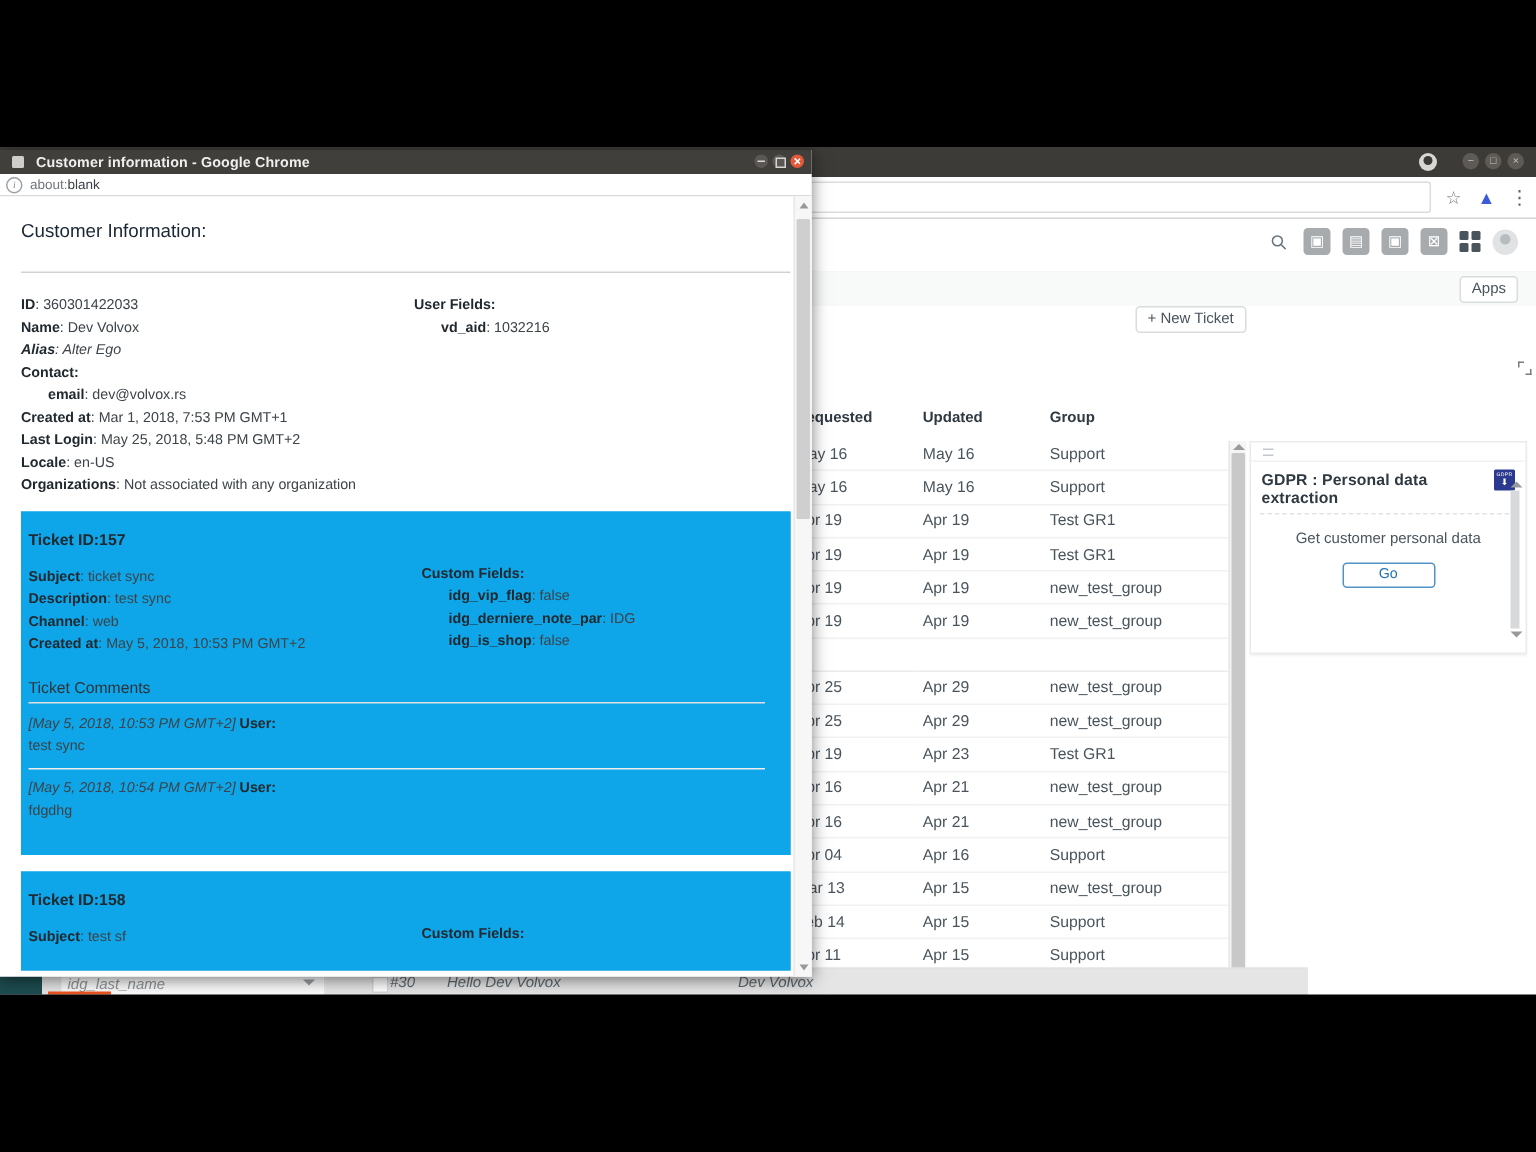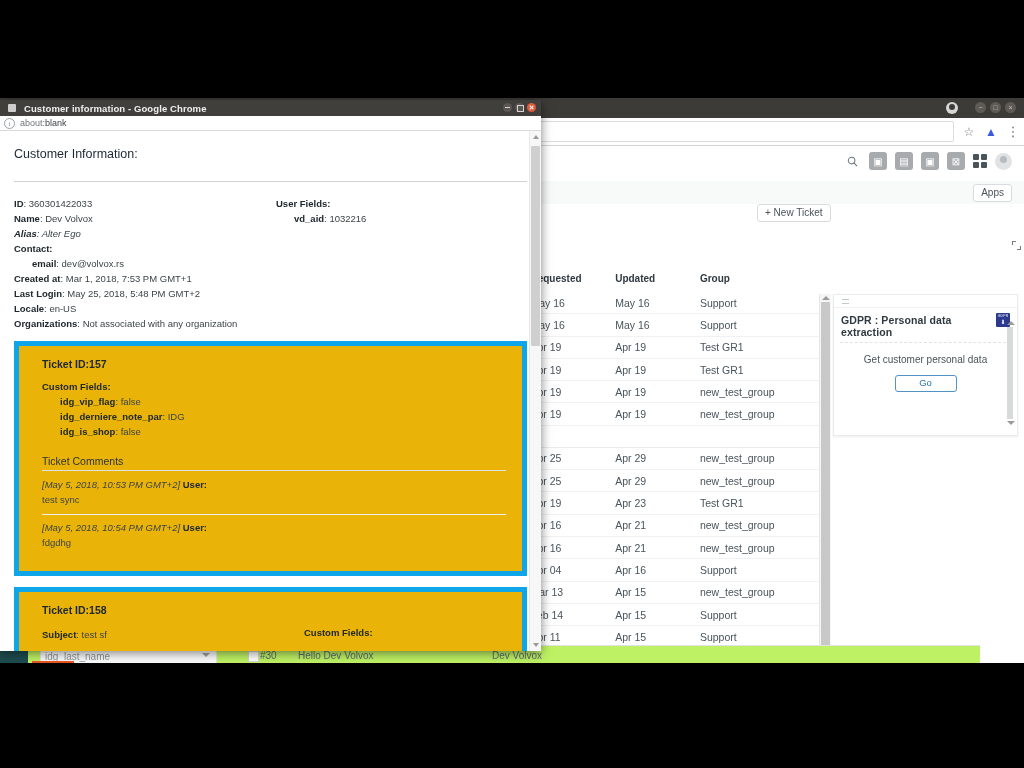--- a/index.html
+++ b/index.html
@@ -118,22 +118,22 @@
   #gdpr-scroll{position:absolute;right:3px;top:24px;width:8px;height:108px;}
   #gdpr-scroll .rail{position:absolute;left:1px;top:8px;width:6px;height:92px;background:#d7d9da;}
   #gdpr-sidebar-rail{
     position:absolute;left:1007px;top:196px;width:10px;height:140px;background:#fafafa;
   }
   #expand-icon{position:absolute;left:1011px;top:142px;width:9px;height:9px;
     border:1px solid transparent;}
   #expand-icon span{position:absolute;width:3px;height:3px;border:1px solid #7b7b7b;}
 
   
-  #bottom-strip{position:absolute;left:0;top:645px;width:980px;height:23px;background:#bef264;
-    border-top:1px solid #e0e2e3;font-size:10px;color:#8d9496;}
+  #bottom-strip{position:absolute;left:0;top:645px;width:872px;height:23px;background:#e5e5e5;
+    border-top:1px solid #e0e2e3;font-size:10px;color:#8d9496;font-style:italic;}
   #bottom-strip .bs-field{position:absolute;left:40px;top:3px;width:175px;height:14px;background:#fbfbfb;border:1px solid #e4e6e7;}
   #bottom-strip .bs-field span{padding-left:4px;line-height:14px;display:block;}
   #bottom-strip .bs-caret{position:absolute;left:202px;top:7px;width:0;height:0;
     border-left:4px solid transparent;border-right:4px solid transparent;border-top:4px solid #9aa0a3;}
   #bottom-strip .bs-chk{position:absolute;left:248px;top:5px;width:9px;height:9px;border:1px solid #d3d7d9;background:#fff;}
   #bottom-strip .bs-num{position:absolute;left:260px;top:3px;line-height:14px;color:#5d686d;}
   #bottom-strip .bs-subj{position:absolute;left:298px;top:3px;line-height:14px;color:#5d686d;}
   #bottom-strip .bs-name{position:absolute;left:492px;top:3px;line-height:14px;color:#5d686d;}
   #dock-tile{position:absolute;left:0;top:645px;width:28px;height:18px;background:#1d4c4f;}
   #dock-underline{position:absolute;left:32px;top:661px;width:42px;height:2px;background:#e95420;}
@@ -185,21 +185,21 @@
   .kv{font-size:9.5px;line-height:15px;color:#3c4449;}
   .kv b{color:#20292f;}
   .kv .ital{font-style:italic;}
   .indent{padding-left:18px;}
 
   .two-col{display:flex;}
   .two-col .left{width:262px;}
   .two-col .right{flex:1;}
 
   .card{
-    border:5px solid #0ea5e9;margin-top:10px;padding:12px 16px 14px 23px;background:#eab308;
+    border:1px solid #0ea5e9;margin-top:10px;padding:12px 16px 14px 4px;background:#0ea5e9;
   }
   .ticket-id{font-size:10.5px;font-weight:bold;color:#20292f;margin-bottom:11px;}
   .ticket-id .num{font-weight:bold;}
   .comments-title{
     font-size:10.5px;color:#2b3439;border-bottom:1px solid #dfe2e4;padding-bottom:3px;
     margin:16px 0 8px 0;
   }
   .comment-head{font-size:9.5px;color:#3c4449;font-style:italic;}
   .comment-head b{font-style:normal;color:#20292f;}
   .comment-body{font-size:9.5px;color:#3c4449;margin:4px 0 9px 0;}
@@ -491,20 +491,34 @@
           </div>
         </div>
       </div>
 
 
       <div class="card">
         <div class="ticket-id">
           <span>Ticket ID:</span><span class="num">157</span>
         </div>
         <div class="two-col">
+          <div class="left">
+            <div class="kv">
+              <b>Subject</b>: <span>ticket sync</span>
+            </div>
+            <div class="kv">
+              <b>Description</b>: <span>test sync</span>
+            </div>
+            <div class="kv">
+              <b>Channel</b>: <span>web</span>
+            </div>
+            <div class="kv">
+              <b>Created at</b>: <span>May 5, 2018, 10:53 PM GMT+2</span>
+            </div>
+          </div>
           <div class="right">
             <div class="cf-title">Custom Fields:</div>
             <div class="kv indent">
               <b>idg_vip_flag</b>: <span>false</span>
             </div>
             <div class="kv indent">
               <b>idg_derniere_note_par</b>: <span>IDG</span>
             </div>
             <div class="kv indent">
               <b>idg_is_shop</b>: <span>false</span>

